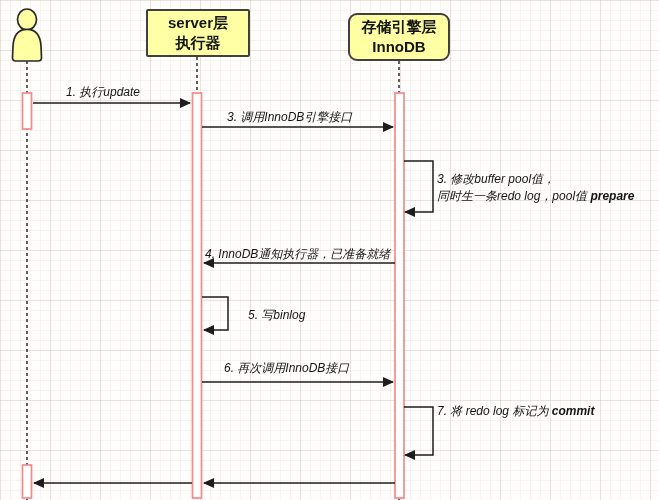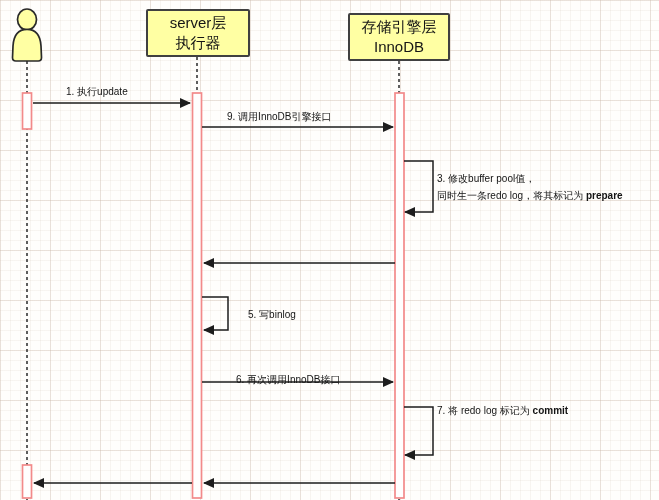--- a/index.html
+++ b/index.html
@@ -17,37 +17,37 @@
     background-size: 50px 50px, 50px 50px, 10px 10px, 10px 10px;
   }
   svg.layer { position: absolute; left: 0; top: 0; z-index: 1; }
   .participant-box {
     position: absolute; z-index: 2;
     background: #ffffa3;
     border: 2px solid #404040;
     border-radius: 2px;
     display: flex; flex-direction: column;
     align-items: center; justify-content: center;
-    font-size: 15px; font-weight: 400; color: #151515;
+    font-size: 15px; font-weight: 700; color: #151515;
     line-height: 1.35; text-align: center;
   }
   .msg {
     position: absolute; z-index: 2;
-    font-size: 10px; font-weight: 500; color: #141414;
-    white-space: nowrap; line-height: 16.5px;
+    font-size: 12px; font-weight: 500; color: #141414;
+    white-space: nowrap; line-height: 16.5px; font-style: italic;
   }
   .msg .bold { font-weight: 700; }
   #box-server { left: 146px; top: 9px;  width: 104px; height: 48px; }
-  #box-innodb { left: 348px; top: 13px; width: 102px; height: 48px; }
+  #box-innodb { left: 348px; top: 13px; width: 102px; height: 48px; border-radius: 9px; }
   #lbl-m1 { left: 66px;  top: 84px;  }
   #lbl-m2 { left: 227px; top: 109px; }
   #lbl-m3 { left: 437px; top: 171px; }
   #lbl-m4 { left: 205px; top: 246px; }
   #lbl-m5 { left: 236px; top: 307px; margin-left: 12px; }
-  #lbl-m6 { left: 236px; top: 360px; margin-top: 12px; }
+  #lbl-m6 { left: 224px; top: 360px; }
   #lbl-m7 { left: 437px; top: 403px; }
   #lbl-m8 { left: 56px;  top: 467px; }
 </style>
 </head>
 <body>
 
 <div class="canvas">
 
   <svg class="layer" width="659" height="500" viewBox="0 0 659 500">
     <defs>
@@ -85,22 +85,23 @@
   <div class="participant-box" id="box-server">
     <span>server层</span>
     <span>执行器</span>
   </div>
   <div class="participant-box" id="box-innodb">
     <span>存储引擎层</span>
     <span>InnoDB</span>
   </div>
 
   <div class="msg" id="lbl-m1">1. 执行update</div>
-  <div class="msg" id="lbl-m2">9. 调用InnoDB引擎接口</div>
+  <div class="msg" id="lbl-m2">3. 调用InnoDB引擎接口</div>
   <div class="msg" id="lbl-m3">
     <div>3. 修改buffer pool值，</div>
-    <div><span>同时生一条redo log，将其标记为 </span><span class="bold">prepare</span></div>
+    <div><span>同时生一条redo log，pool值 </span><span class="bold">prepare</span></div>
   </div>
+  <div class="msg" id="lbl-m4">4. InnoDB通知执行器，已准备就绪</div>
   <div class="msg" id="lbl-m5">5. 写binlog</div>
   <div class="msg" id="lbl-m6">6. 再次调用InnoDB接口</div>
   <div class="msg" id="lbl-m7"><span>7. 将 redo log 标记为 </span><span class="bold">commit</span></div>
 
 </div>
 
 </body></html>

